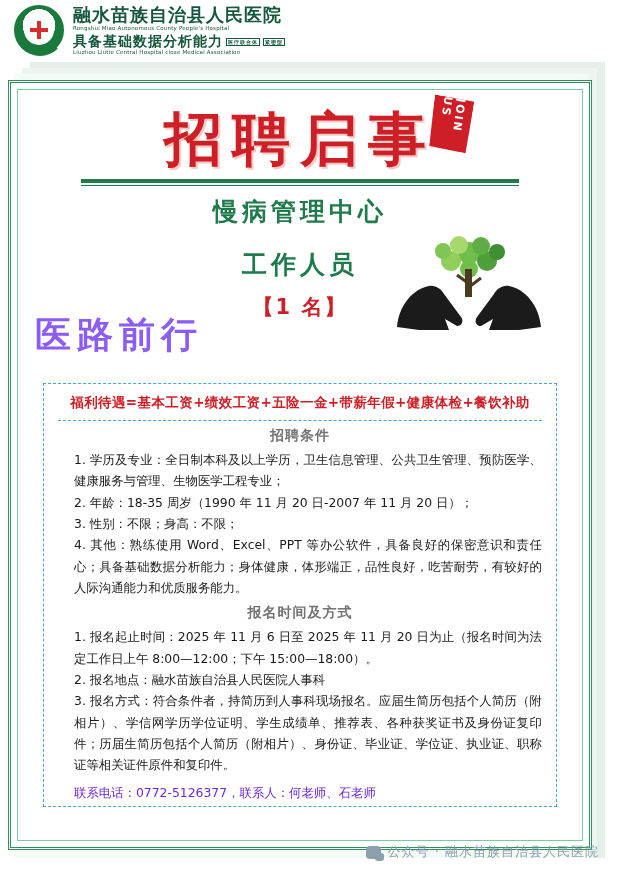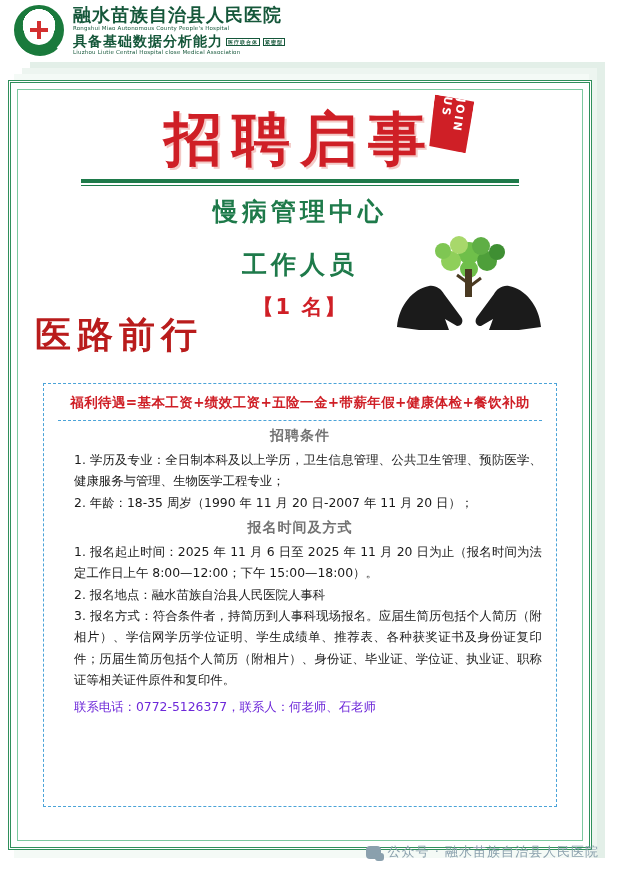--- a/index.html
+++ b/index.html
@@ -83,21 +83,21 @@
   .title-rule:after{content:"";position:absolute;left:0;right:0;top:6px;height:1px;background:#1e7a4a;}
   
   .pos-wrap{position:absolute;left:0;right:0;top:112px;text-align:center;}
   .pos-l1{font-size:25px;font-weight:bold;color:#1e7a4a;letter-spacing:4px;}
   .pos-l2{font-size:25px;font-weight:bold;color:#1e7a4a;letter-spacing:4px;margin-top:20px;}
   .pos-count{font-size:21px;font-weight:bold;color:#cf1f26;letter-spacing:2px;margin-top:12px;}
   
   .graphic{position:absolute;right:40px;top:148px;width:160px;height:105px;}
   .watermark{
     position:absolute;left:24px;top:228px;width:330px;
-    font-size:36px;font-weight:bold;color:#b91c1c;letter-spacing:6px;white-space:nowrap;
+    font-size:36px;font-weight:bold;color:#8b5cf6;letter-spacing:6px;white-space:nowrap;
   }
   
   .slogan{
     position:absolute;left:0;right:0;top:250px;text-align:center;
     font-size:26px;font-weight:bold;color:#1e7a4a;letter-spacing:3px;
     text-shadow:1px 1px 0 #b7e0c8;
   }
   
   .body-box{
     position:absolute;left:32px;right:32px;top:300px;bottom:40px;
@@ -193,20 +193,22 @@
   </div>
 
   <div class="watermark">医路前行</div>
 
   <div class="body-box">
     <div class="benefit">福利待遇=基本工资+绩效工资+五险一金+带薪年假+健康体检+餐饮补助</div>
 
     <div class="sec-title">招聘条件</div>
     <p class="p ind">1. 学历及专业：全日制本科及以上学历，卫生信息管理、公共卫生管理、预防医学、健康服务与管理、生物医学工程专业；</p>
     <p class="p ind">2. 年龄：18-35 周岁（1990 年 11 月 20 日-2007 年 11 月 20 日）；</p>
+    <p class="p ind">3. 性别：不限；身高：不限；</p>
+    <p class="p ind">4. 其他：熟练使用 Word、Excel、PPT 等办公软件，具备良好的保密意识和责任心；具备基础数据分析能力；身体健康，体形端正，品性良好，吃苦耐劳，有较好的人际沟通能力和优质服务能力。</p>
 
     <div class="sec-title">报名时间及方式</div>
     <p class="p ind">1. 报名起止时间：2025 年 11 月 6 日至 2025 年 11 月 20 日为止（报名时间为法定工作日上午 8:00—12:00；下午 15:00—18:00）。</p>
     <p class="p ind">2. 报名地点：融水苗族自治县人民医院人事科</p>
     <p class="p ind">3. 报名方式：符合条件者，持简历到人事科现场报名。应届生简历包括个人简历（附相片）、学信网学历学位证明、学生成绩单、推荐表、各种获奖证书及身份证复印件；历届生简历包括个人简历（附相片）、身份证、毕业证、学位证、执业证、职称证等相关证件原件和复印件。</p>
 
     <div class="contact">联系电话：0772-5126377，联系人：何老师、石老师</div>
   </div>
 </div>
 

